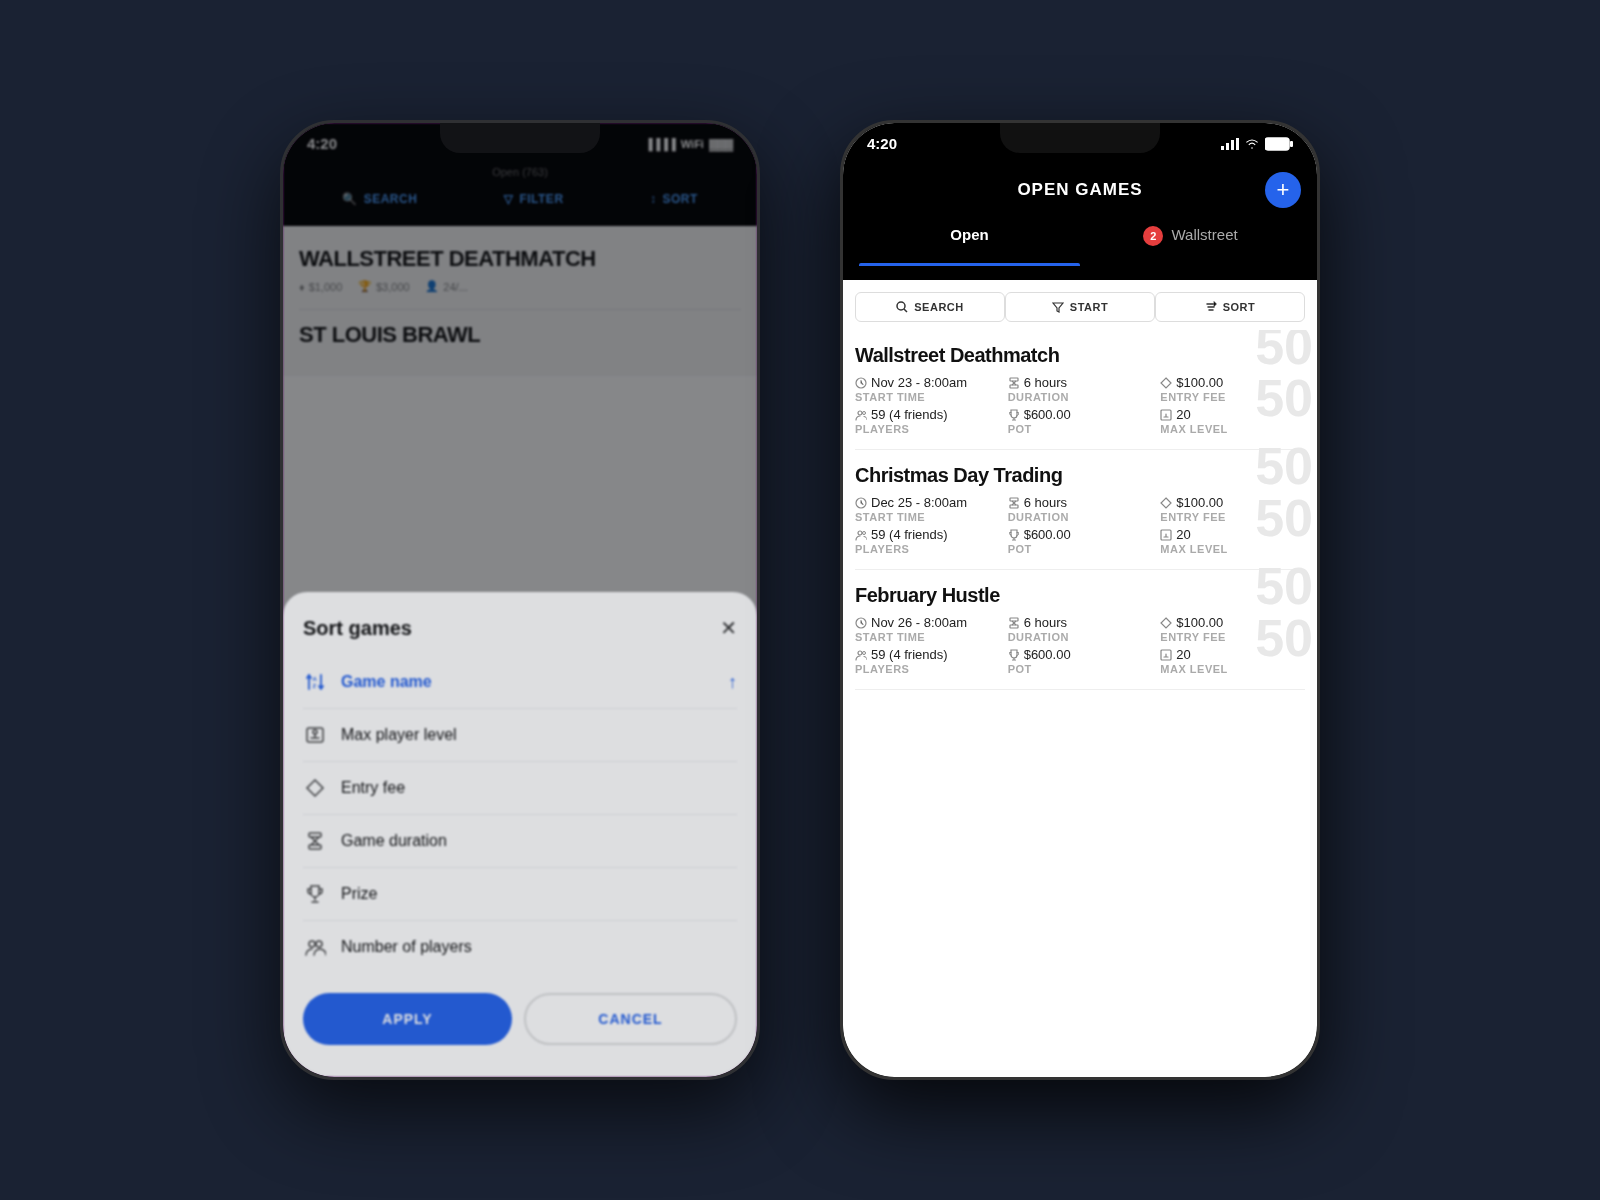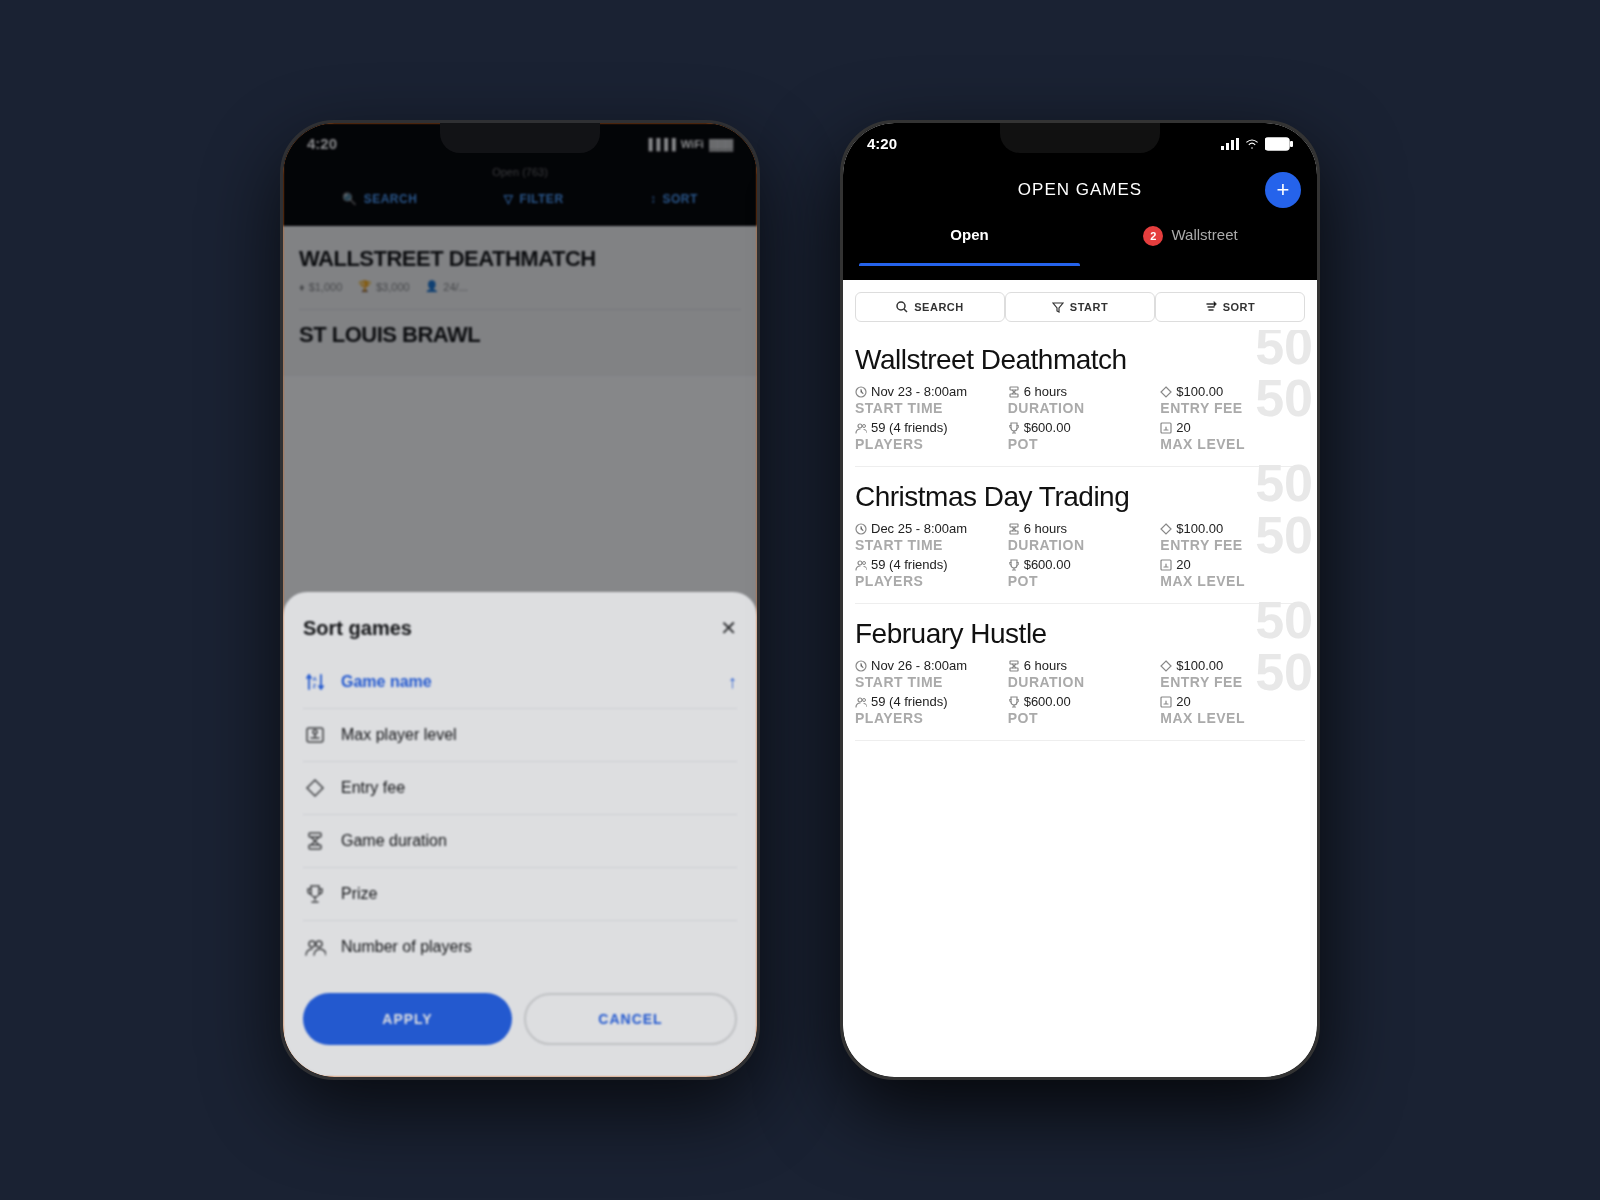--- a/index.html
+++ b/index.html
@@ -56,21 +56,21 @@
       background: #111;
       border-radius: 0 0 20px 20px;
       z-index: 10;
     }
 
     .phone-screen {
       width: 100%;
       height: 100%;
       border-radius: 52px;
       overflow: hidden;
-      background: #f97316;
+      background: #701a75;
     }
 
     
     .status-bar {
       background: #000;
       color: #fff;
       display: flex;
       justify-content: space-between;
       align-items: center;
       padding: 12px 24px 6px;
@@ -280,21 +280,21 @@
 
     .header-row {
       display: flex;
       justify-content: space-between;
       align-items: center;
       padding: 6px 0;
     }
 
     .page-title {
       font-size: 17px;
-      font-weight: 400;
+      font-weight: 700;
       letter-spacing: 1px;
       color: #fff;
     }
 
     .add-btn {
       width: 36px;
       height: 36px;
       background: #2563eb;
       border-radius: 50%;
       display: flex;
@@ -382,22 +382,22 @@
       padding: 0 12px;
     }
 
     .game-card {
       padding: 14px 0;
       border-bottom: 1px solid #eee;
       position: relative;
     }
 
     .game-name {
-      font-size: 28px;
-      font-weight: 400;
+      font-size: 20px;
+      font-weight: 700;
       color: #111;
       letter-spacing: -0.5px;
       margin-bottom: 8px;
     }
 
     .game-details-grid {
       display: grid;
       grid-template-columns: 1fr 1fr 1fr;
       gap: 4px 8px;
       position: relative;
@@ -411,21 +411,21 @@
     .detail-value {
       font-size: 13px;
       font-weight: 500;
       color: #222;
       display: flex;
       align-items: center;
       gap: 4px;
     }
 
     .detail-label {
-      font-size: 14px;
+      font-size: 11px;
       font-weight: 700;
       color: #aaa;
       letter-spacing: 0.5px;
       margin-top: 1px;
     }
 
     .bg-number {
       position: absolute;
       right: -8px;
       top: -10px;

